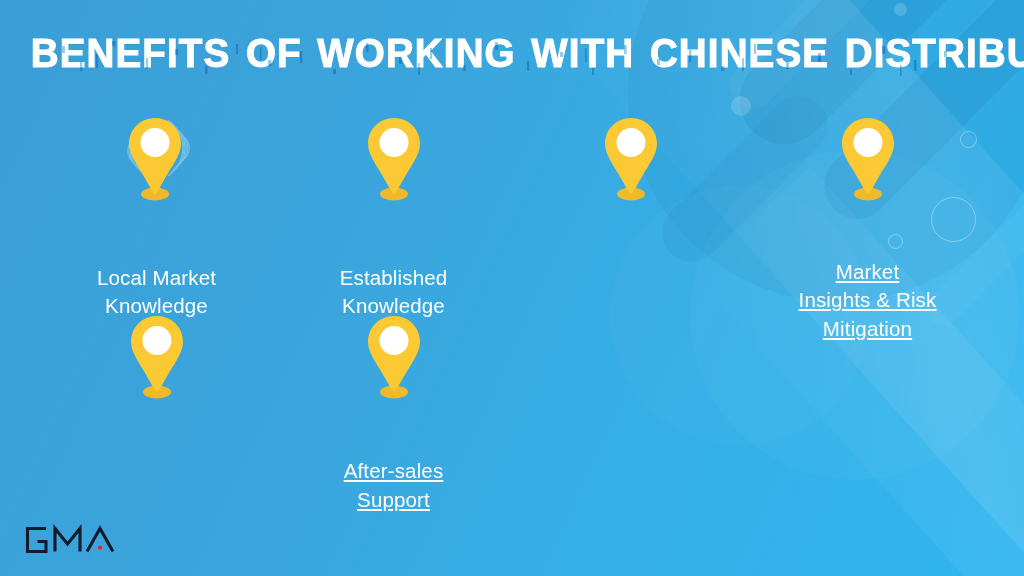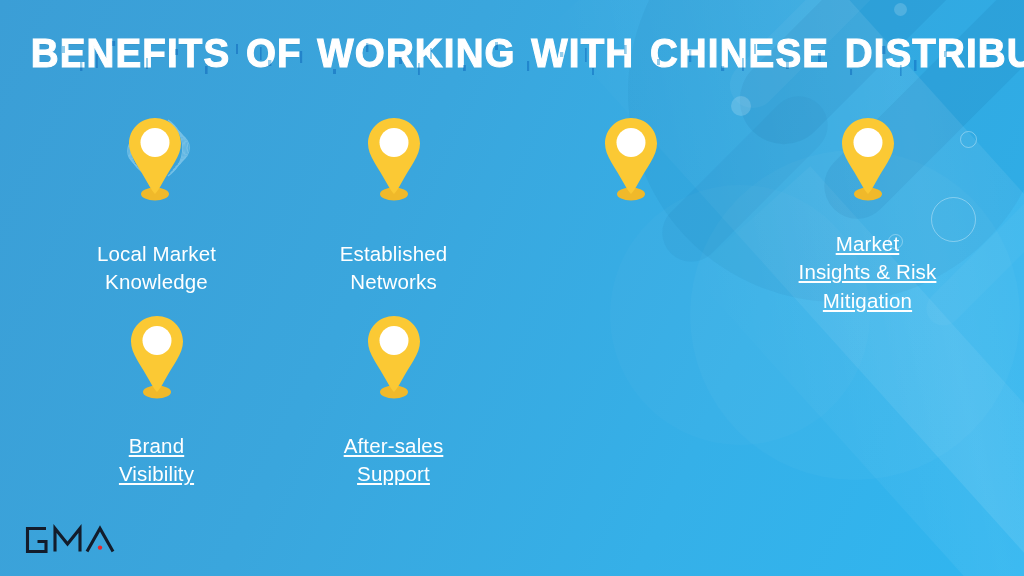--- a/index.html
+++ b/index.html
@@ -106,20 +106,21 @@
     width: 948px;
     display: grid;
     grid-template-columns: repeat(4, 1fr);
     grid-template-rows: 198px 210px;
     row-gap: 0px;
   }
   .cell {
     display: flex;
     flex-direction: column;
     align-items: center;
+    gap: 28px;
   }
   .pin-slot {
     height: 104px;
     display: flex;
     align-items: flex-start;
     justify-content: center;
   }
   .label {
     margin-top: 30px;
     color: #ffffff;
@@ -245,21 +246,21 @@
       <div class="pin-slot">
         <svg width="110" height="100" viewBox="0 0 110 100">
           <ellipse cx="55" cy="88" rx="14" ry="6.5" fill="#f0b92a"></ellipse>
           <path d="M55 12 C40.5 12 29 23.4 29 37.6 C29 50 39 61 48.5 78.5
                    C50.6 82.4 52.6 85.6 55 88 C57.4 85.6 59.4 82.4 61.5 78.5
                    C71 61 81 50 81 37.6 C81 23.4 69.5 12 55 12 Z" fill="#fbc934"></path>
           <circle cx="55" cy="36.5" r="14.5" fill="#ffffff"></circle>
         </svg>
       </div>
       <div class="label">Established
-Networks</div>
+Knowledge</div>
     </div>
 
     <div class="cell">
       <div class="pin-slot">
         <svg width="110" height="100" viewBox="0 0 110 100">
           <ellipse cx="55" cy="88" rx="14" ry="6.5" fill="#f0b92a"></ellipse>
           <path d="M55 12 C40.5 12 29 23.4 29 37.6 C29 50 39 61 48.5 78.5
                    C50.6 82.4 52.6 85.6 55 88 C57.4 85.6 59.4 82.4 61.5 78.5
                    C71 61 81 50 81 37.6 C81 23.4 69.5 12 55 12 Z" fill="#fbc934"></path>
           <circle cx="55" cy="36.5" r="14.5" fill="#ffffff"></circle>
@@ -286,22 +287,20 @@
     <div class="cell row2">
       <div class="pin-slot">
         <svg width="110" height="100" viewBox="0 0 110 100">
           <ellipse cx="55" cy="88" rx="14" ry="6.5" fill="#f0b92a"></ellipse>
           <path d="M55 12 C40.5 12 29 23.4 29 37.6 C29 50 39 61 48.5 78.5
                    C50.6 82.4 52.6 85.6 55 88 C57.4 85.6 59.4 82.4 61.5 78.5
                    C71 61 81 50 81 37.6 C81 23.4 69.5 12 55 12 Z" fill="#fbc934"></path>
           <circle cx="55" cy="36.5" r="14.5" fill="#ffffff"></circle>
         </svg>
       </div>
-      <div class="label">Brand
-Visibility</div>
     </div>
 
     <div class="cell row2">
       <div class="pin-slot">
         <svg width="110" height="100" viewBox="0 0 110 100">
           <ellipse cx="55" cy="88" rx="14" ry="6.5" fill="#f0b92a"></ellipse>
           <path d="M55 12 C40.5 12 29 23.4 29 37.6 C29 50 39 61 48.5 78.5
                    C50.6 82.4 52.6 85.6 55 88 C57.4 85.6 59.4 82.4 61.5 78.5
                    C71 61 81 50 81 37.6 C81 23.4 69.5 12 55 12 Z" fill="#fbc934"></path>
           <circle cx="55" cy="36.5" r="14.5" fill="#ffffff"></circle>

